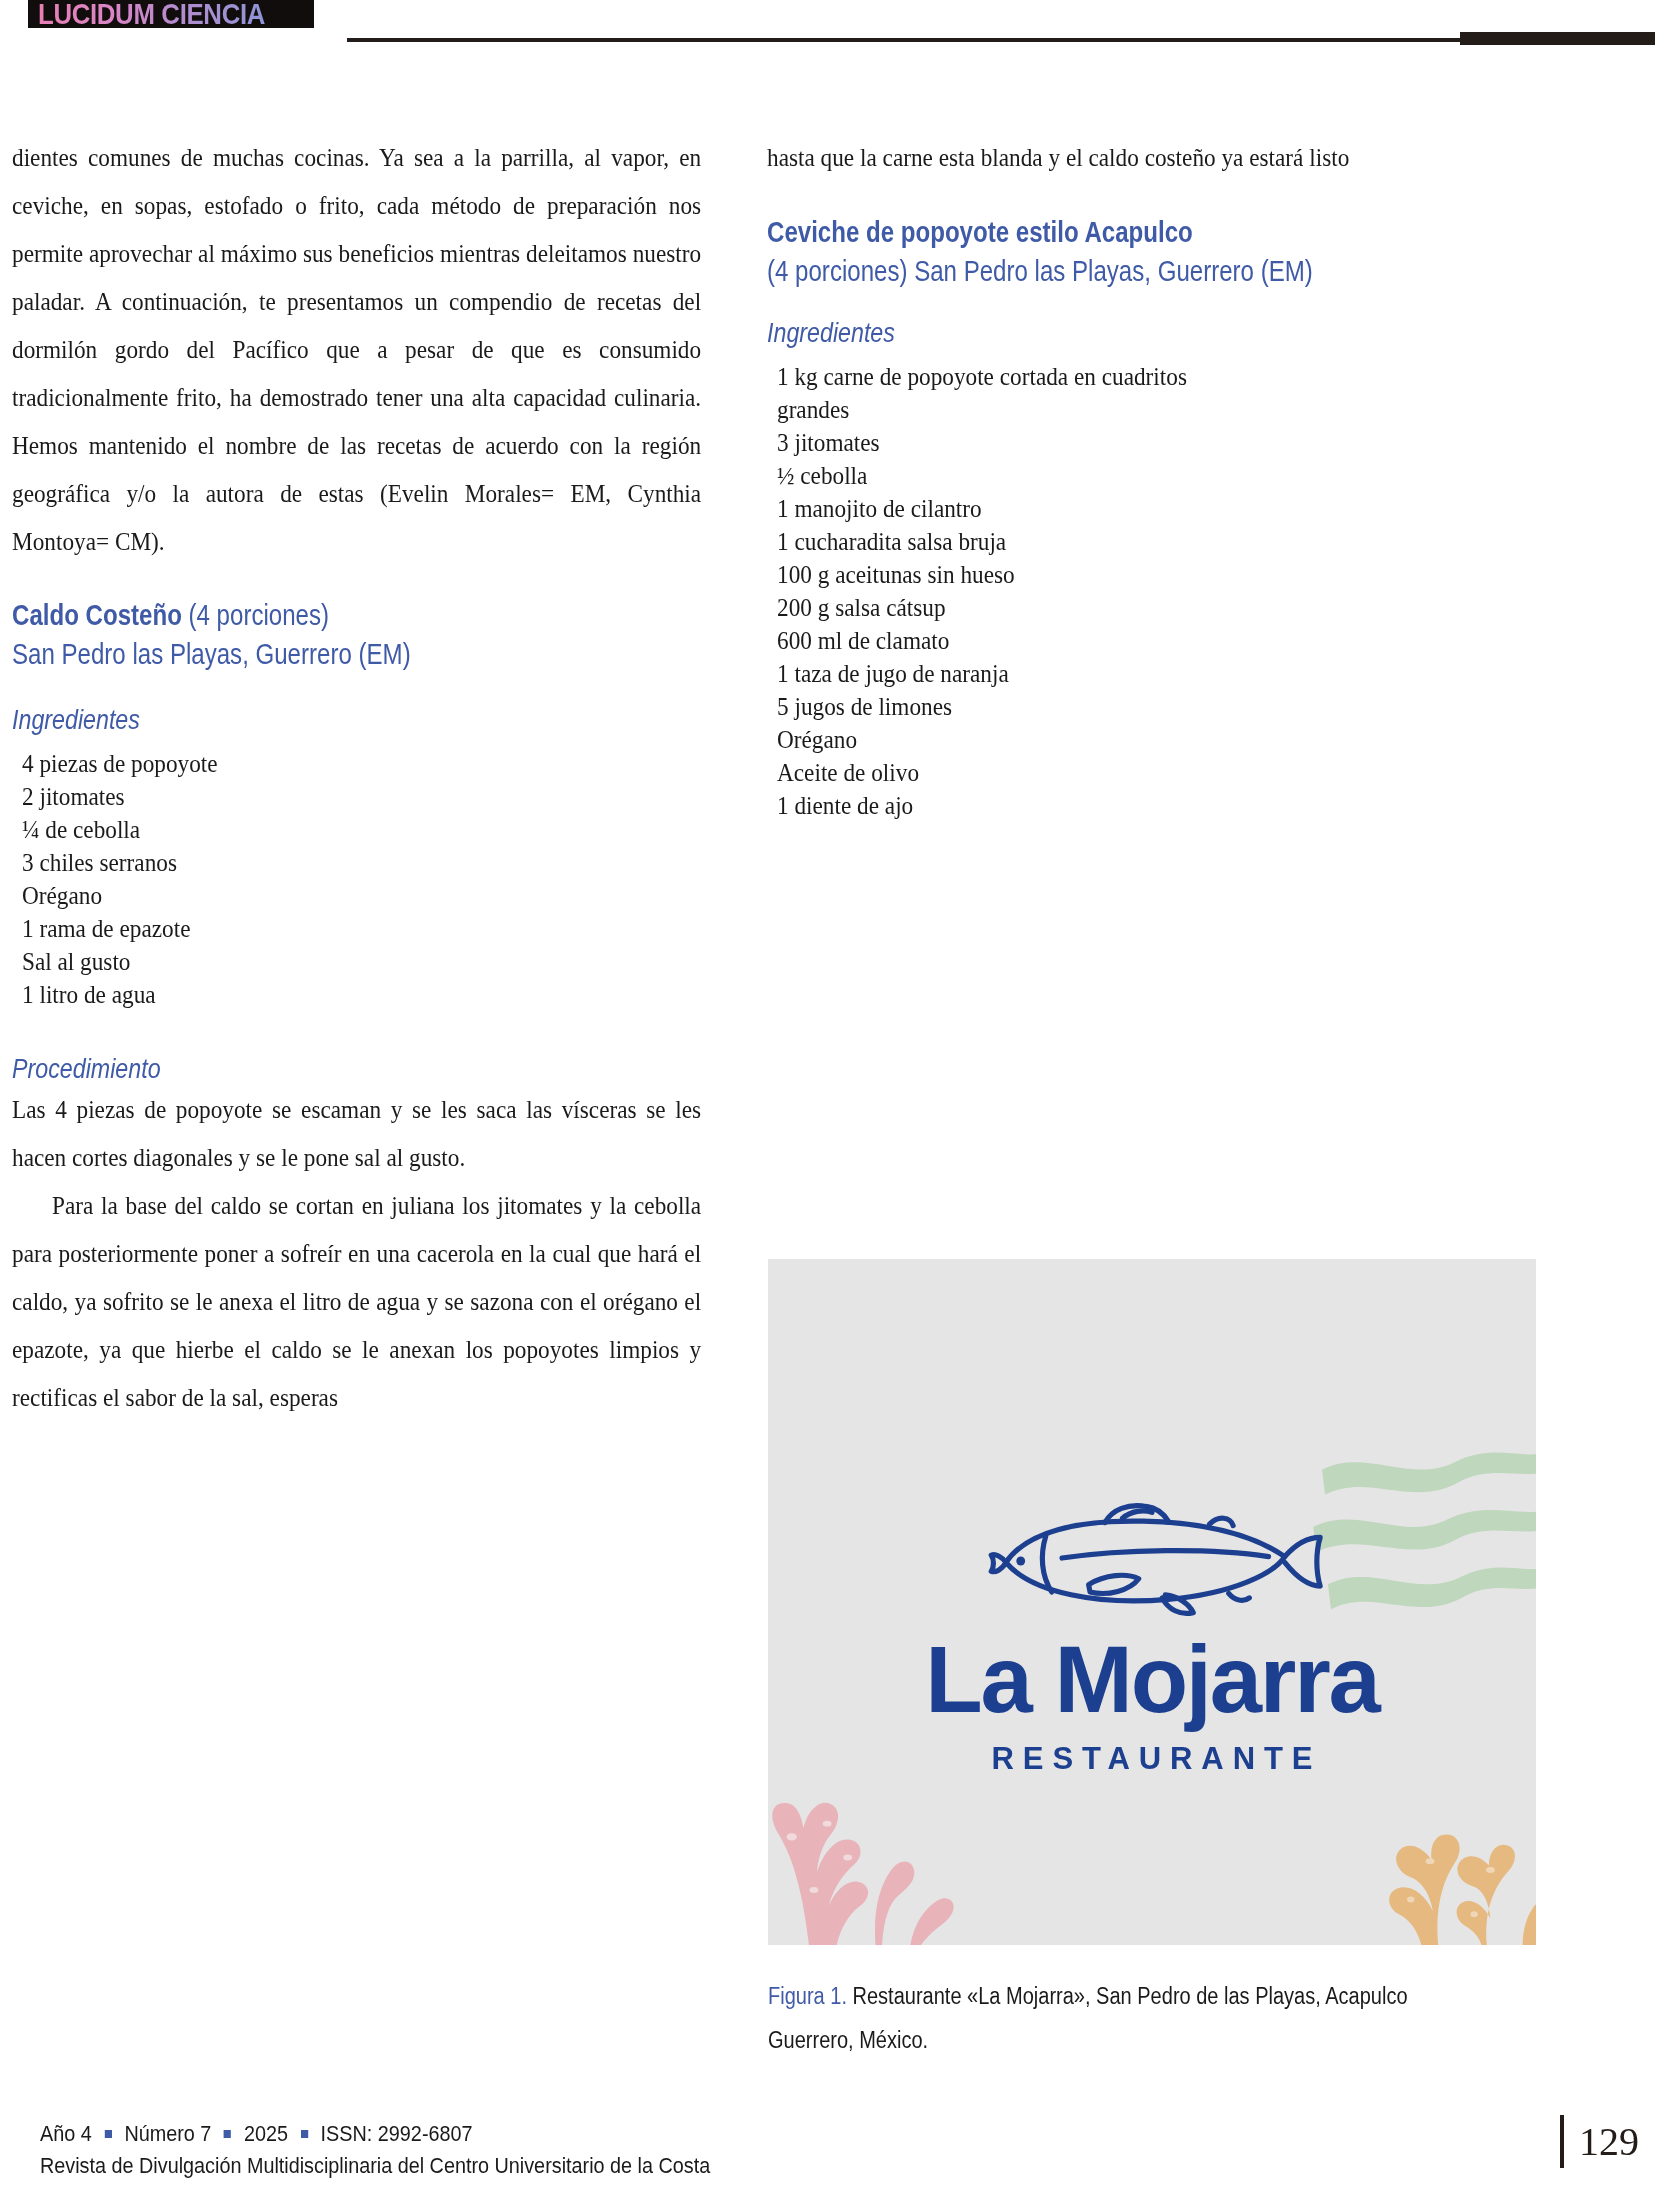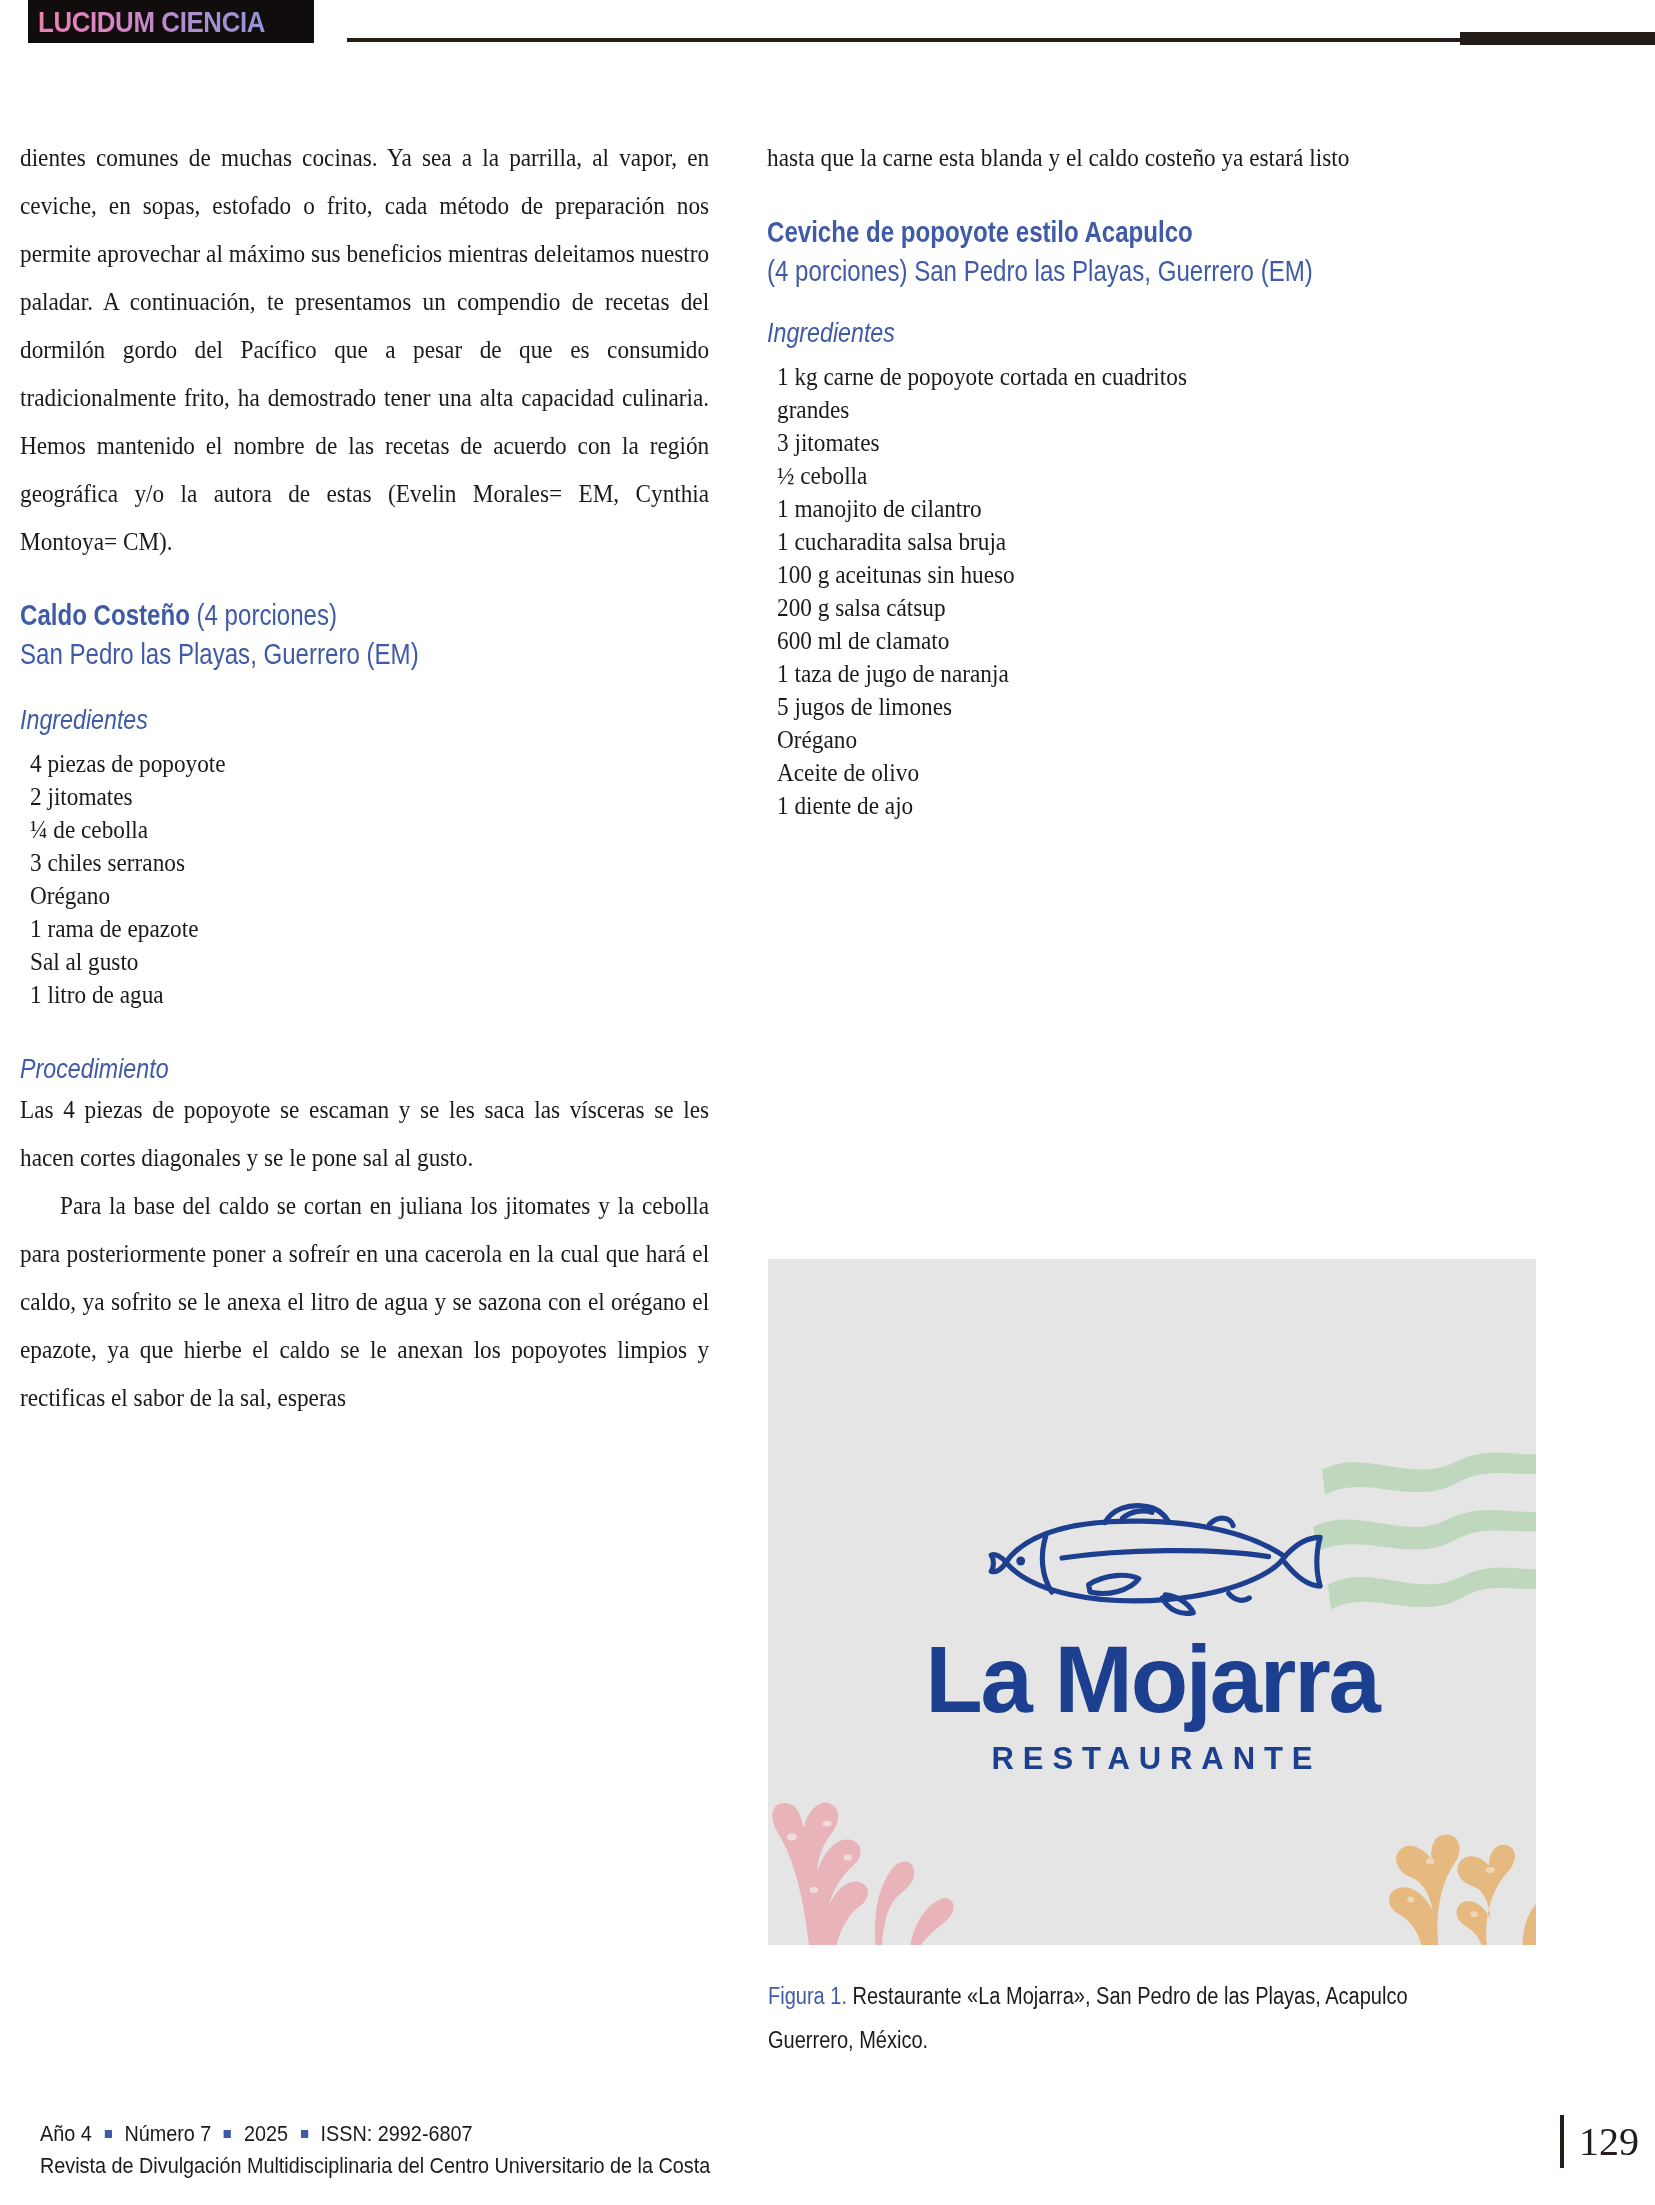--- a/index.html
+++ b/index.html
@@ -20,21 +20,21 @@
   .page-header {
     position: absolute;
     top: 0; left: 0;
     width: 1655px;
     height: 66px;
   }
   .masthead-box {
     position: absolute;
     left: 28px;
     top: 0px;
-    height: 43px;
+    height: 28px;
     padding: 0 11.8px 0 10.3px;
     background: #100d0c;
     display: flex;
     align-items: center;
   }
   .masthead-text {
     font-family: "Liberation Sans", "DejaVu Sans", sans-serif;
     font-weight: 700;
     font-size: 30px;
     letter-spacing: -0.4px;
@@ -69,21 +69,21 @@
     position: absolute;
     top: 134px;
     left: 0;
     width: 1655px;
   }
   .col {
     position: absolute;
     top: 0;
     width: 690px;
   }
-  .col-left  { left: 20px; }
+  .col-left  { left: 12px; }
   .col-right { left: 767px; }
 
   
   .body-par {
     font-family: "Liberation Serif", "DejaVu Serif", serif;
     font-size: 25px;
     line-height: 48px;
     color: #1a1a1a;
     text-align: justify;
     text-justify: inter-word;

